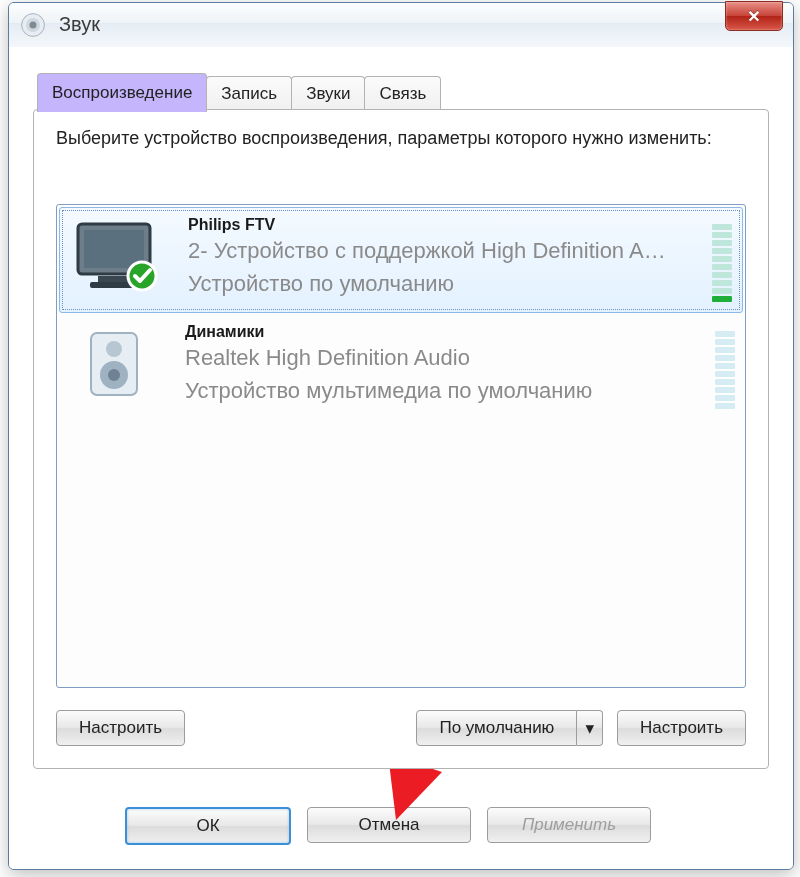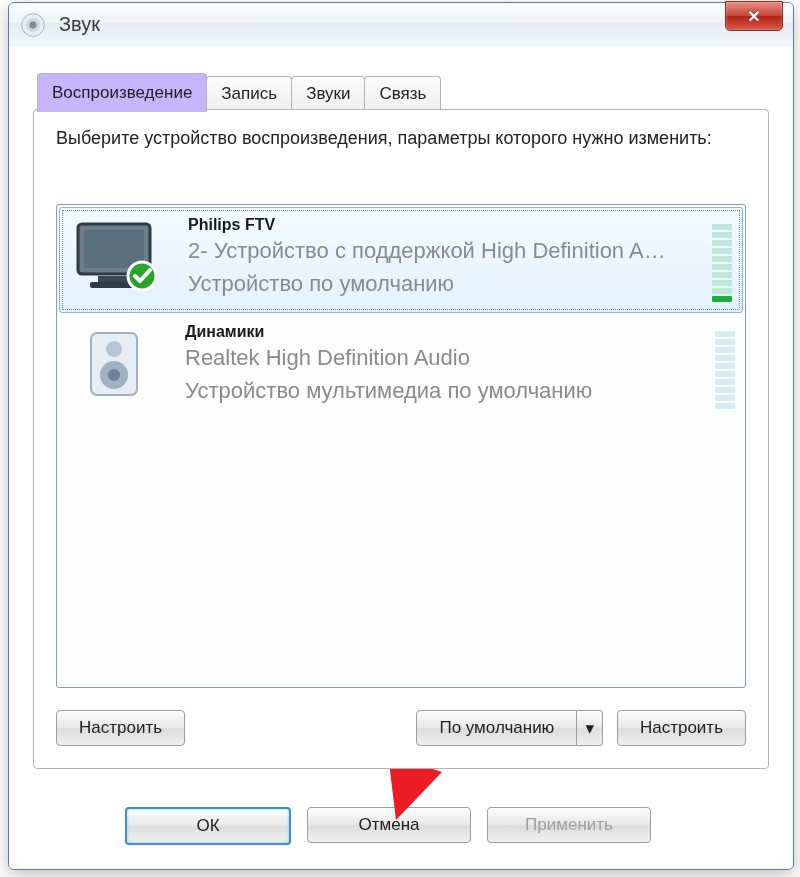--- a/index.html
+++ b/index.html
@@ -40,21 +40,21 @@
   .devtxt .name{font-size:16px;font-weight:bold;color:#1a1a1a;white-space:nowrap;overflow:hidden;text-overflow:ellipsis;}
   .devtxt .line{font-size:22px;color:#8a8a8a;white-space:nowrap;overflow:hidden;text-overflow:ellipsis;line-height:1.5;}
   .meter{position:absolute;right:10px;top:10px;width:20px;height:84px;display:flex;flex-direction:column-reverse;justify-content:flex-start;}
   .meter .seg{height:6px;margin-top:2px;background:#d4ecf2;border-radius:1px;}
   .meter.active .seg{background:#bfe6db;}
   .meter.active .seg.on{background:#1fae3a;}
   .lowbtns{position:absolute;left:22px;right:22px;bottom:18px;height:40px;display:flex;align-items:flex-start;}
   .wbtn{height:34px;border:1px solid #9c9c9c;border-radius:4px;
     background:linear-gradient(#fcfcfc,#e8e8e8 48%,#dcdcdc 52%,#f0f0f0);
     font-size:17px;color:#222;padding:0 22px;cursor:default;display:inline-flex;align-items:center;}
-  .wbtn.disabled{color:#9e9e9e;}
+  .wbtn.disabled{color:#9e9e9e;font-style:italic;}
   .split{display:flex;}
   .split .wbtn.main{border-radius:4px 0 0 4px;}
   .split .wbtn.arrow{border-left:none;border-radius:0 4px 4px 0;padding:0 8px;}
   .dlgbtns{position:absolute;left:0;right:0;bottom:18px;height:44px;display:flex;justify-content:center;gap:16px;padding-right:26px;}
   .dlgbtns .wbtn{min-width:118px;justify-content:center;}
   .wbtn.primary{border:2px solid #3a8fd6;box-shadow:inset 0 0 3px rgba(85,168,230,.5);}
   
   .redcircle{position:absolute;pointer-events:none;border:5px solid #ec1c24;border-radius:56px;
     box-shadow:3px 4px 6px rgba(0,0,0,.25);}
   .redarrow{position:absolute;pointer-events:none;}

